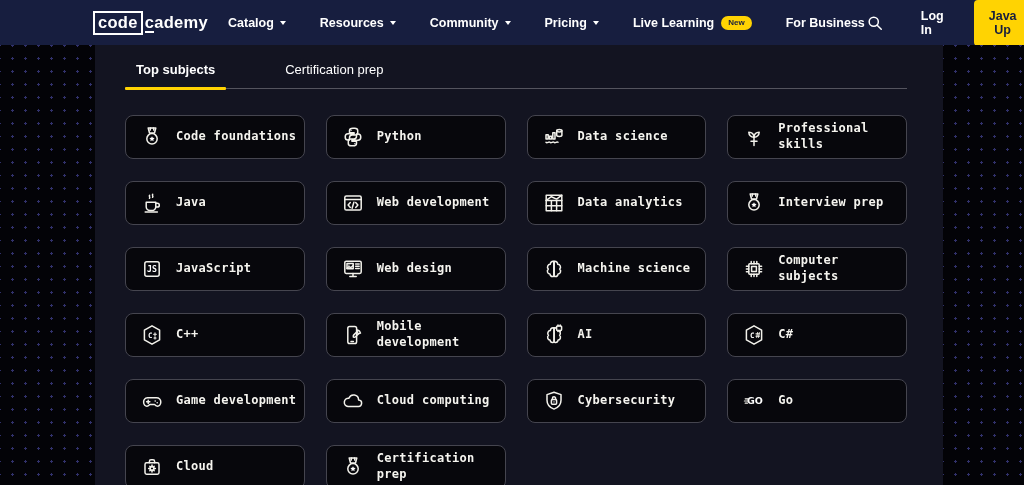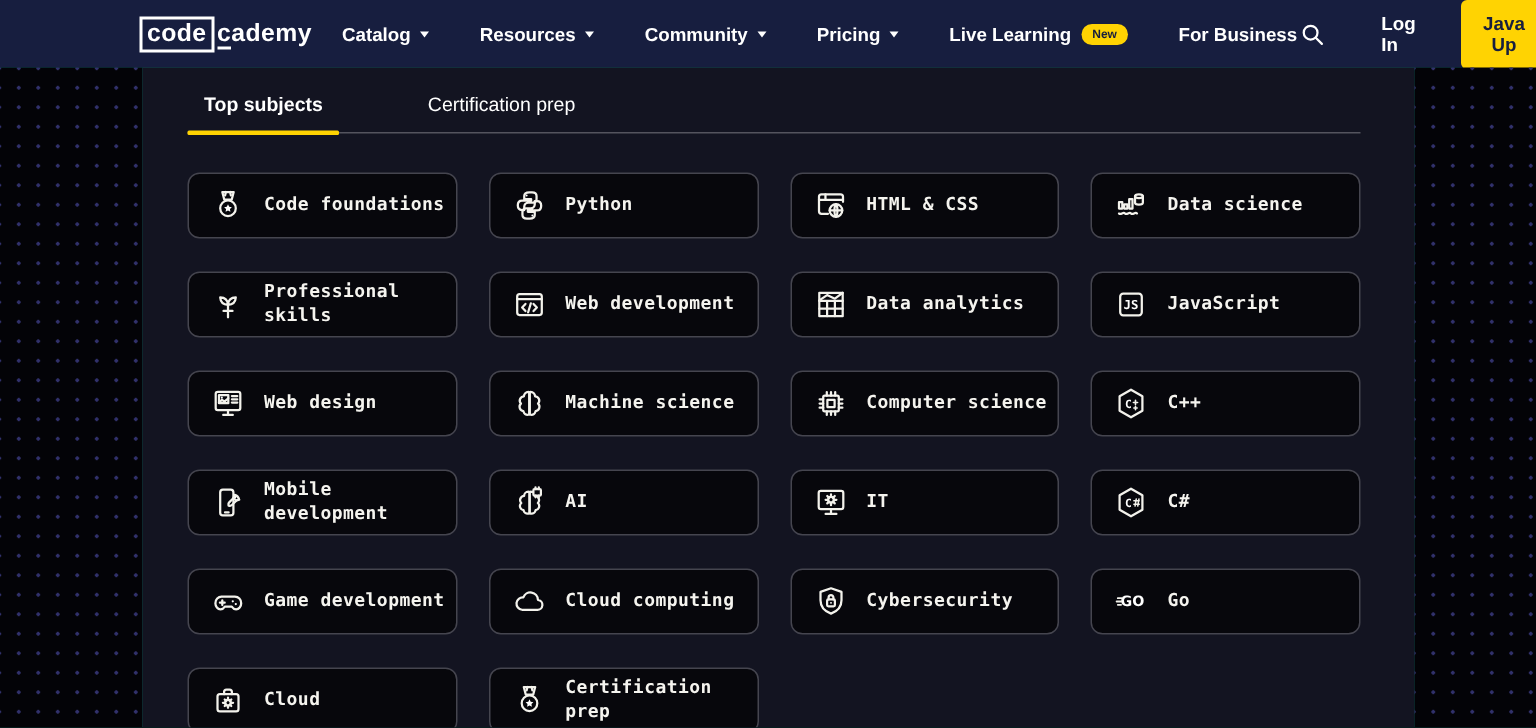--- a/index.html
+++ b/index.html
@@ -127,33 +127,20 @@
                 <path d="M12.1 20.8c2.3 0 3.4-.9 3.4-2.4v-2.2h-4.6v-.9H17c1.6 0 2.8-1.1 2.8-3.2S18.6 9 17 9h-1.5v2.2c0 1.5-1.2 2.7-2.7 2.7h-3.2c-1.3 0-2.3 1-2.3 2.3v2.2c0 1.5 1.1 2.4 3 2.4z"></path>
                 <circle cx="10.1" cy="5.3" r=".65" fill="#fff" stroke="none"></circle>
                 <circle cx="13.9" cy="18.7" r=".65" fill="#fff" stroke="none"></circle>
               </svg>
             </span>
             <span class="card-label">Python</span>
           </div>
           <div class="card">
             <span class="card-icon">
               <svg viewBox="0 0 24 24">
-                <path d="M20 9.5V6.2c0-.9-.7-1.7-1.7-1.7H5.7C4.7 4.5 4 5.3 4 6.2v9.6c0 .9.7 1.7 1.7 1.7H10"></path>
-                <path d="M4 8.2h16"></path>
-                <path d="M8.3 4.5v3.7"></path>
-                <circle cx="15.3" cy="15.3" r="4.2"></circle>
-                <path d="M11.1 15.3h8.4"></path>
-                <path d="M15.3 11.1c1.3 1.2 1.3 7.2 0 8.4-1.3-1.2-1.3-7.2 0-8.4z"></path>
-              </svg>
-            </span>
-            <span class="card-label">HTML &amp; CSS</span>
-          </div>
-          <div class="card">
-            <span class="card-icon">
-              <svg viewBox="0 0 24 24">
                 <rect x="4" y="9.8" width="2.2" height="4.2"></rect>
                 <rect x="7.4" y="11.3" width="2.2" height="2.7"></rect>
                 <rect x="10.8" y="7.8" width="2.2" height="6.2"></rect>
                 <ellipse cx="17.3" cy="5.8" rx="2.6" ry="1.2"></ellipse>
                 <path d="M14.7 5.8v4.4c0 .7 1.2 1.2 2.6 1.2s2.6-.5 2.6-1.2V5.8"></path>
                 <path d="M4 17.3c1.3 1.4 2.7-1.4 4 0s2.7-1.4 4 0 2.7-1.4 4 0"></path>
               </svg>
             </span>
             <span class="card-label">Data science</span>
           </div>
@@ -164,36 +151,58 @@
                 <path d="M12 12.2c-.2-3.2-2-4.8-5.2-4.9.2 3.2 2 4.8 5.2 4.9z"></path>
                 <path d="M12 12.2c.2-3.2 2-4.8 5.2-4.9-.2 3.2-2 4.8-5.2 4.9z"></path>
                 <path d="M9 16.3h6"></path>
               </svg>
             </span>
             <span class="card-label">Professional skills</span>
           </div>
           <div class="card">
             <span class="card-icon">
               <svg viewBox="0 0 24 24">
+                <path d="M6.2 11.2h9.6v4.6a3.8 3.8 0 0 1-3.8 3.8h-2a3.8 3.8 0 0 1-3.8-3.8z"></path>
+                <path d="M15.8 12.3h1.6a1.9 1.9 0 0 1 0 3.8h-1.6"></path>
+                <path d="M9.6 4.2c-1 1.1.9 1.9-.1 3.1M12.7 3.2c-1 1.1.9 1.9-.1 3.1"></path>
+                <path d="M5.2 21h12.2"></path>
+              </svg>
+            </span>
+            <span class="card-label">Java</span>
+          </div>
+          <div class="card">
+            <span class="card-icon">
+              <svg viewBox="0 0 24 24">
                 <rect x="3.8" y="5" width="16.4" height="14" rx="1.6"></rect>
                 <path d="M3.8 8.4h16.4"></path>
                 <path d="M9.3 11.6l-2.2 2.4 2.2 2.4M14.7 11.6l2.2 2.4-2.2 2.4M12.9 11.2l-1.8 6"></path>
               </svg>
             </span>
             <span class="card-label">Web development</span>
           </div>
           <div class="card">
             <span class="card-icon">
               <svg viewBox="0 0 24 24">
                 <rect x="4.2" y="4.2" width="15.6" height="15.6"></rect>
                 <path d="M4.2 9.6h15.6M4.2 14.8h15.6M9.4 9.6v10.2M14.6 9.6v10.2"></path>
                 <path d="M4.2 9.3l5.2-3.6 5.2 2.4 5.2-3.9"></path>
               </svg>
             </span>
             <span class="card-label">Data analytics</span>
+          </div>
+          <div class="card">
+            <span class="card-icon">
+              <svg viewBox="0 0 24 24">
+                <path d="M8.2 3h7.6l-1.3 5h-5z"></path>
+                <path d="M10.6 3l-.5 2.2M13.4 3l.5 2.2"></path>
+                <circle cx="12" cy="13.8" r="5.2"></circle>
+                <path d="M12 11.2l.8 1.6 1.8.3-1.3 1.3.3 1.8-1.6-.85-1.6.85.3-1.8-1.3-1.3 1.8-.3z" fill="#fff" stroke="none"></path>
+              </svg>
+            </span>
+            <span class="card-label">Interview prep</span>
           </div>
           <div class="card">
             <span class="card-icon">
               <svg viewBox="0 0 24 24">
                 <rect x="4.8" y="4.8" width="14.4" height="14.4" rx="2"></rect>
                 <text x="12" y="15.3" font-size="8.2" font-weight="bold" text-anchor="middle" fill="#fff" stroke="none" font-family="DejaVu Sans Mono, monospace">JS</text>
               </svg>
             </span>
             <span class="card-label">JavaScript</span>
           </div>
@@ -220,21 +229,21 @@
             <span class="card-label">Machine science</span>
           </div>
           <div class="card">
             <span class="card-icon">
               <svg viewBox="0 0 24 24">
                 <rect x="6.8" y="6.8" width="10.4" height="10.4" rx="1"></rect>
                 <rect x="9.6" y="9.6" width="4.8" height="4.8"></rect>
                 <path d="M9.2 6.8V4.4M12 6.8V4.4M14.8 6.8V4.4M9.2 19.6v-2.4M12 19.6v-2.4M14.8 19.6v-2.4M6.8 9.2H4.4M6.8 12H4.4M6.8 14.8H4.4M19.6 9.2h-2.4M19.6 12h-2.4M19.6 14.8h-2.4"></path>
               </svg>
             </span>
-            <span class="card-label">Computer science</span>
+            <span class="card-label">Computer subjects</span>
           </div>
           <div class="card">
             <span class="card-icon">
               <svg viewBox="0 0 24 24">
                 <path d="M12 2.8l7.6 4.4v9.6L12 21.2 4.4 16.8V7.2z"></path>
                 <text x="10.2" y="14.8" font-size="7.5" font-weight="bold" text-anchor="middle" fill="#fff" stroke="none" font-family="DejaVu Sans Mono, monospace">C</text>
                 <path d="M13.6 11.3h2.8M15 9.9v2.8" stroke-width="1.1"></path>
                 <path d="M13.9 15h2.2M15 13.9v2.2" stroke-width="1.1"></path>
               </svg>
             </span>
@@ -259,31 +268,20 @@
                 <path d="M12.9 4.8a2.8 2.8 0 0 1 2.8 2.8 2.8 2.8 0 0 1 1.9 4.7 2.8 2.8 0 0 1-1.5 4.8 2.8 2.8 0 0 1-3.2 2.3l-.9-.3V5a2.8 2.8 0 0 1 .9-.2z"></path>
                 <rect x="14.6" y="3" width="5" height="4.4" rx=".8" fill="#07070c"></rect>
                 <path d="M16 3V1.9M18.2 3V1.9M16 8.5V7.4M18.2 8.5V7.4"></path>
               </svg>
             </span>
             <span class="card-label">AI</span>
           </div>
           <div class="card">
             <span class="card-icon">
               <svg viewBox="0 0 24 24">
-                <rect x="3.8" y="4.2" width="16.4" height="12.2" rx="1.4"></rect>
-                <path d="M12 16.4v3.2M8.4 19.6h7.2"></path>
-                <circle cx="12" cy="10.2" r="1.9"></circle>
-                <path d="M12 6.6v1.7M12 12.1v1.7M8.4 10.2h1.7M13.9 10.2h1.7M9.5 7.7l1.2 1.2M13.3 11.4l1.2 1.2M14.5 7.7l-1.2 1.2M10.7 11.4l-1.2 1.2"></path>
-              </svg>
-            </span>
-            <span class="card-label">IT</span>
-          </div>
-          <div class="card">
-            <span class="card-icon">
-              <svg viewBox="0 0 24 24">
                 <path d="M12 2.8l7.6 4.4v9.6L12 21.2 4.4 16.8V7.2z"></path>
                 <text x="10.2" y="14.8" font-size="7.5" font-weight="bold" text-anchor="middle" fill="#fff" stroke="none" font-family="DejaVu Sans Mono, monospace">C</text>
                 <path d="M13.9 10.8h3.6M13.9 13.2h3.6M15.5 9.6l-.8 4.8M17.3 9.6l-.8 4.8" stroke-width="1"></path>
               </svg>
             </span>
             <span class="card-label">C#</span>
           </div>
           <div class="card">
             <span class="card-icon">
               <svg viewBox="0 0 24 24">

